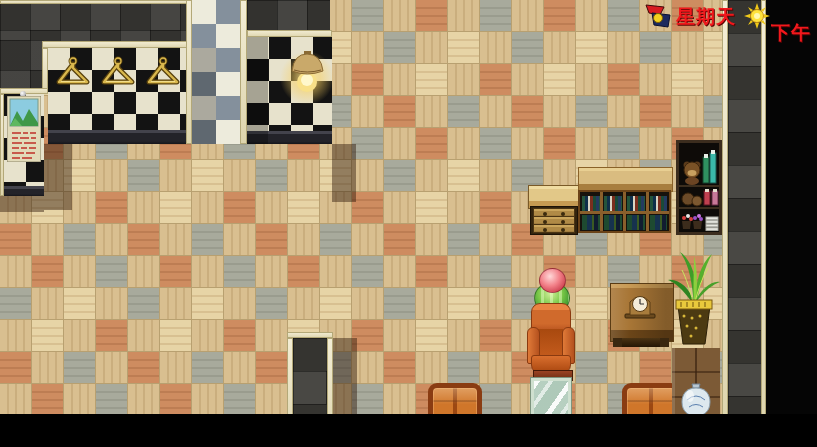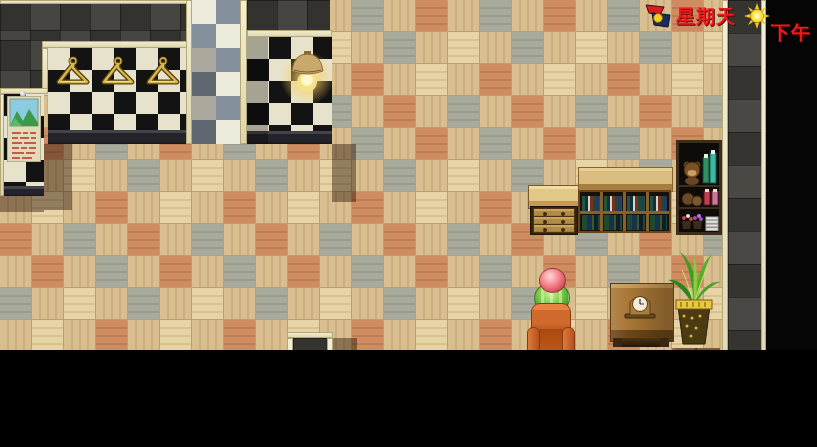--- a/index.html
+++ b/index.html
@@ -1,16 +1,16 @@
 <!DOCTYPE html>
 <html><head>
 <meta charset="utf-8">
 <style>
   html,body{margin:0;padding:0;background:#000;}
-  #stage{position:relative;width:817px;height:350px;overflow:hidden;background:#bef264;
+  #stage{position:relative;width:817px;height:414px;overflow:hidden;background:#bef264;
          font-family:"DejaVu Sans",sans-serif;}
   .abs{position:absolute;}
   
   .checkerA{background-image:repeating-conic-gradient(#131313 0% 25%, #e7e2cc 0% 50%);
             background-size:44px 44px;}
   .checkerB{background-image:repeating-conic-gradient(#131313 0% 25%, #e7e2cc 0% 50%);
             background-size:44px 44px;background-position:22px 0;}
   
   .stone{background-color:#3a3936;
     background-image:

